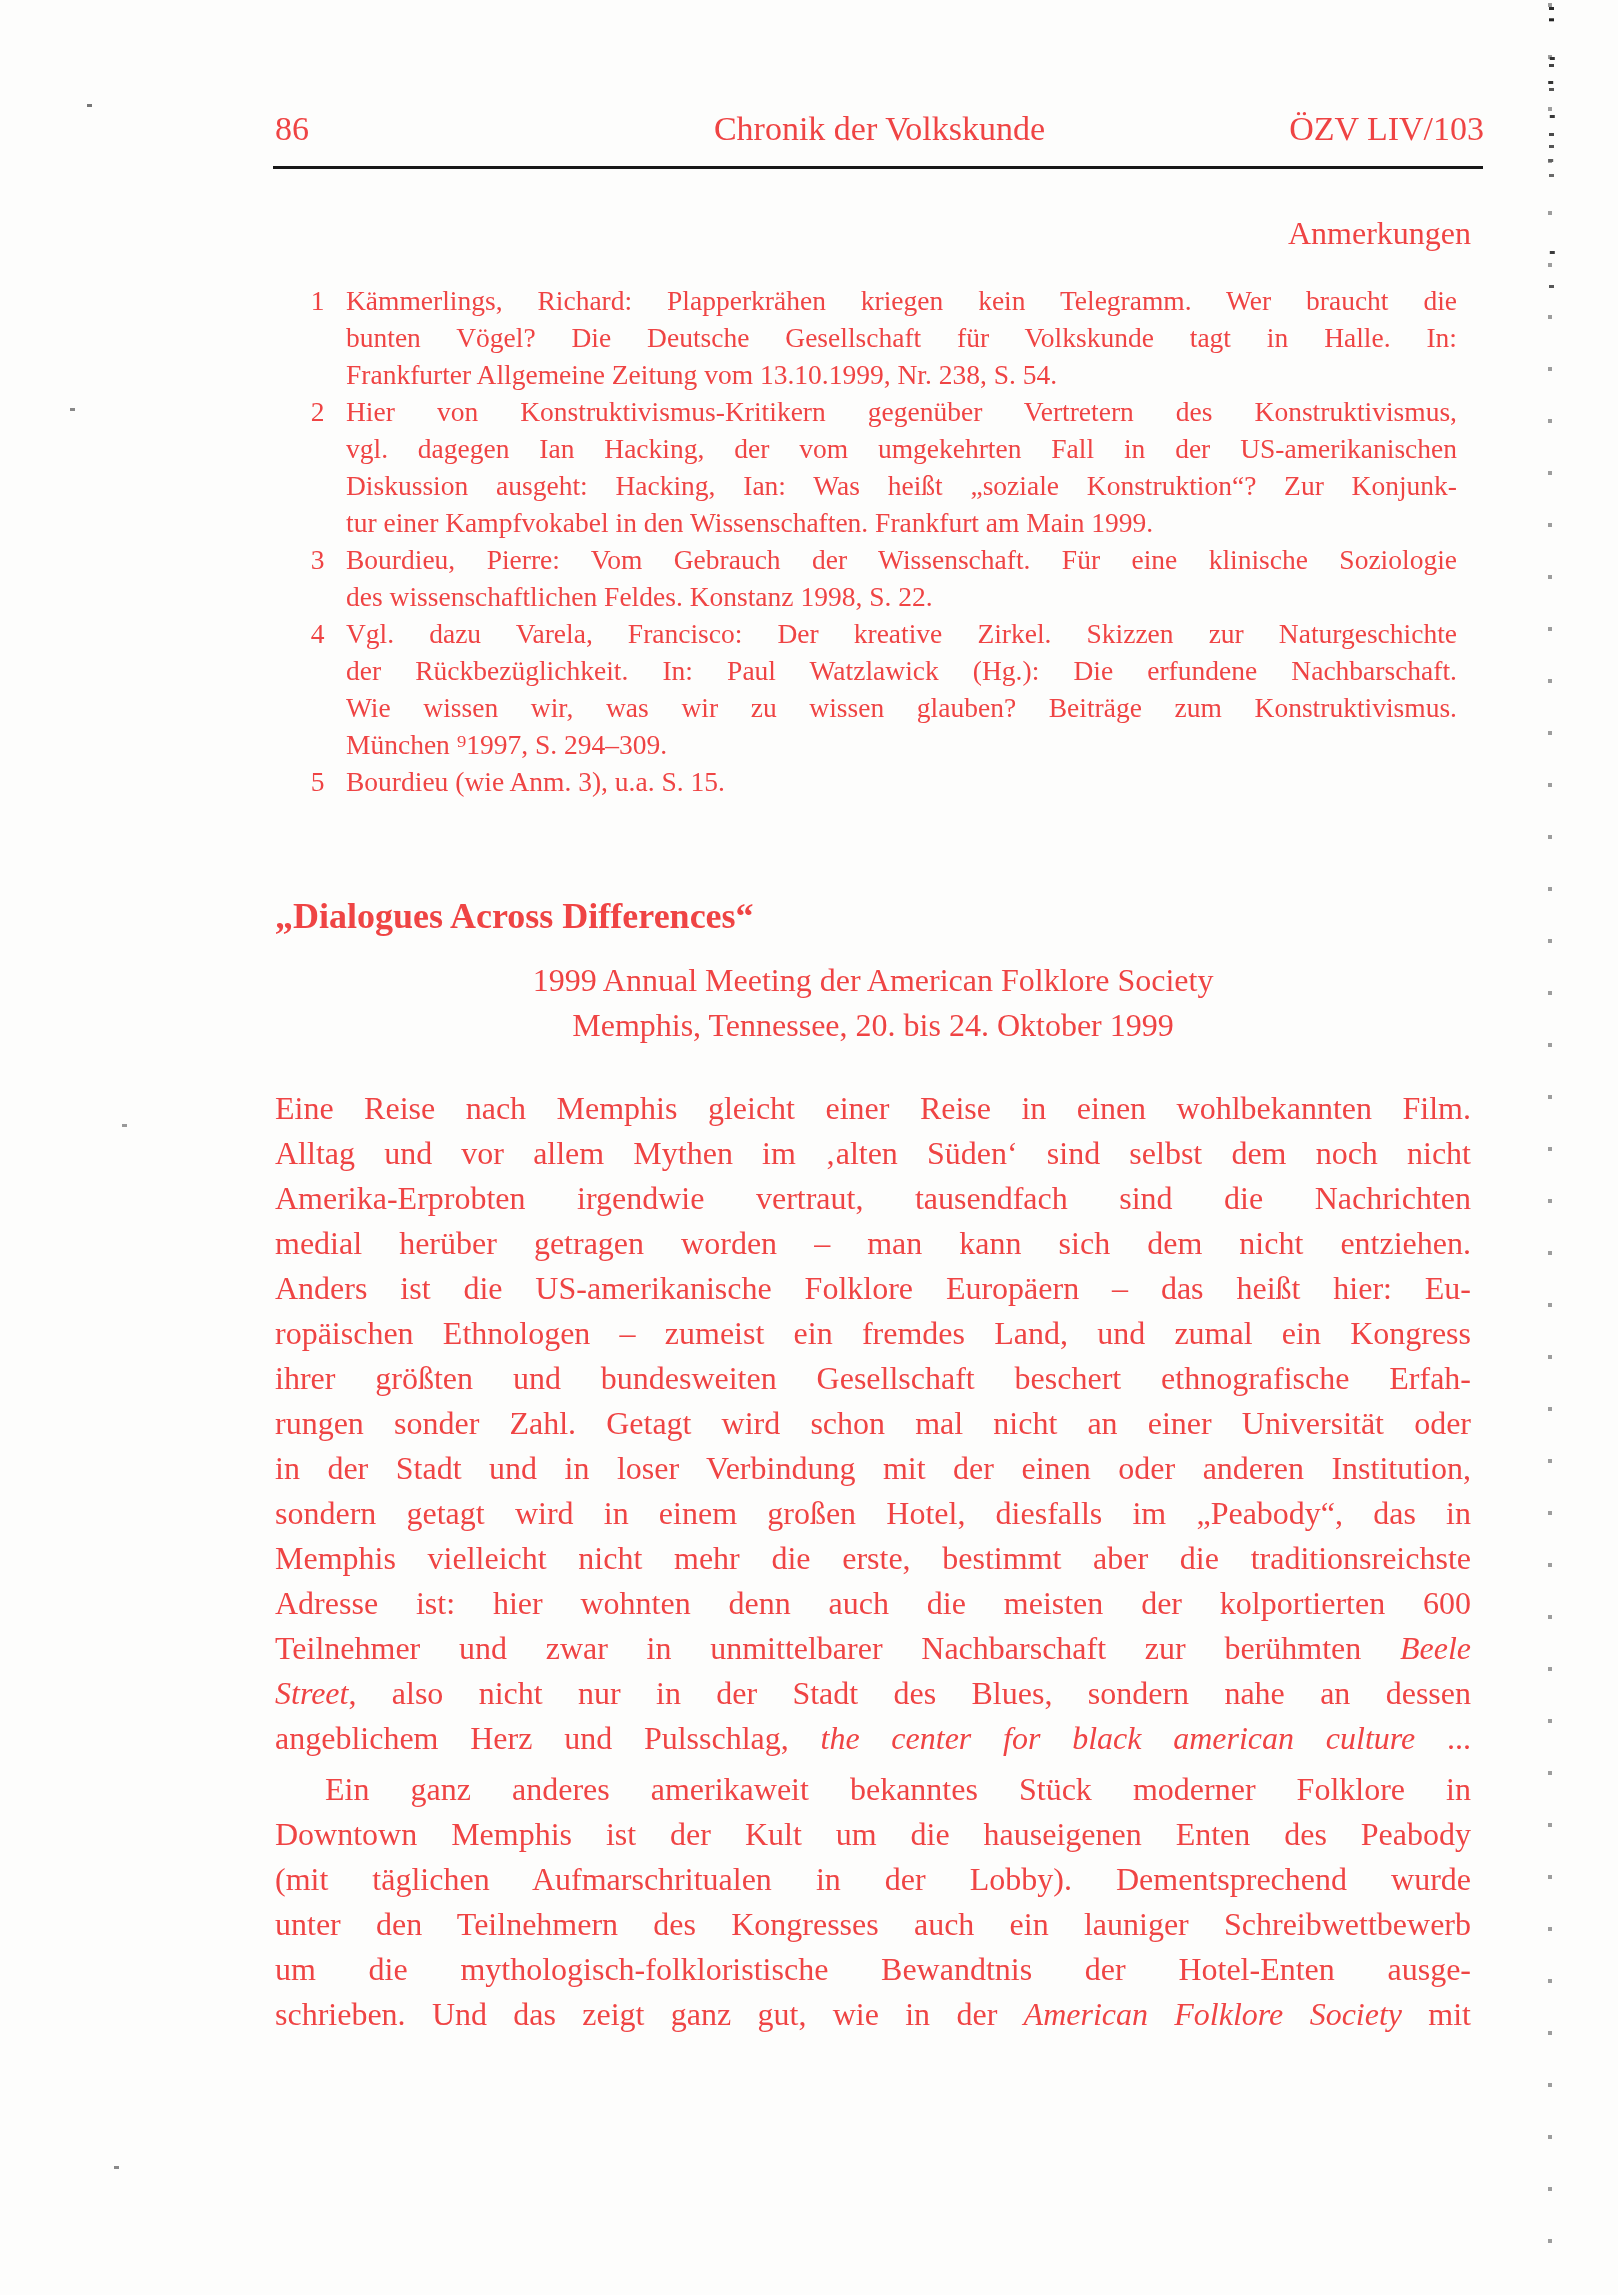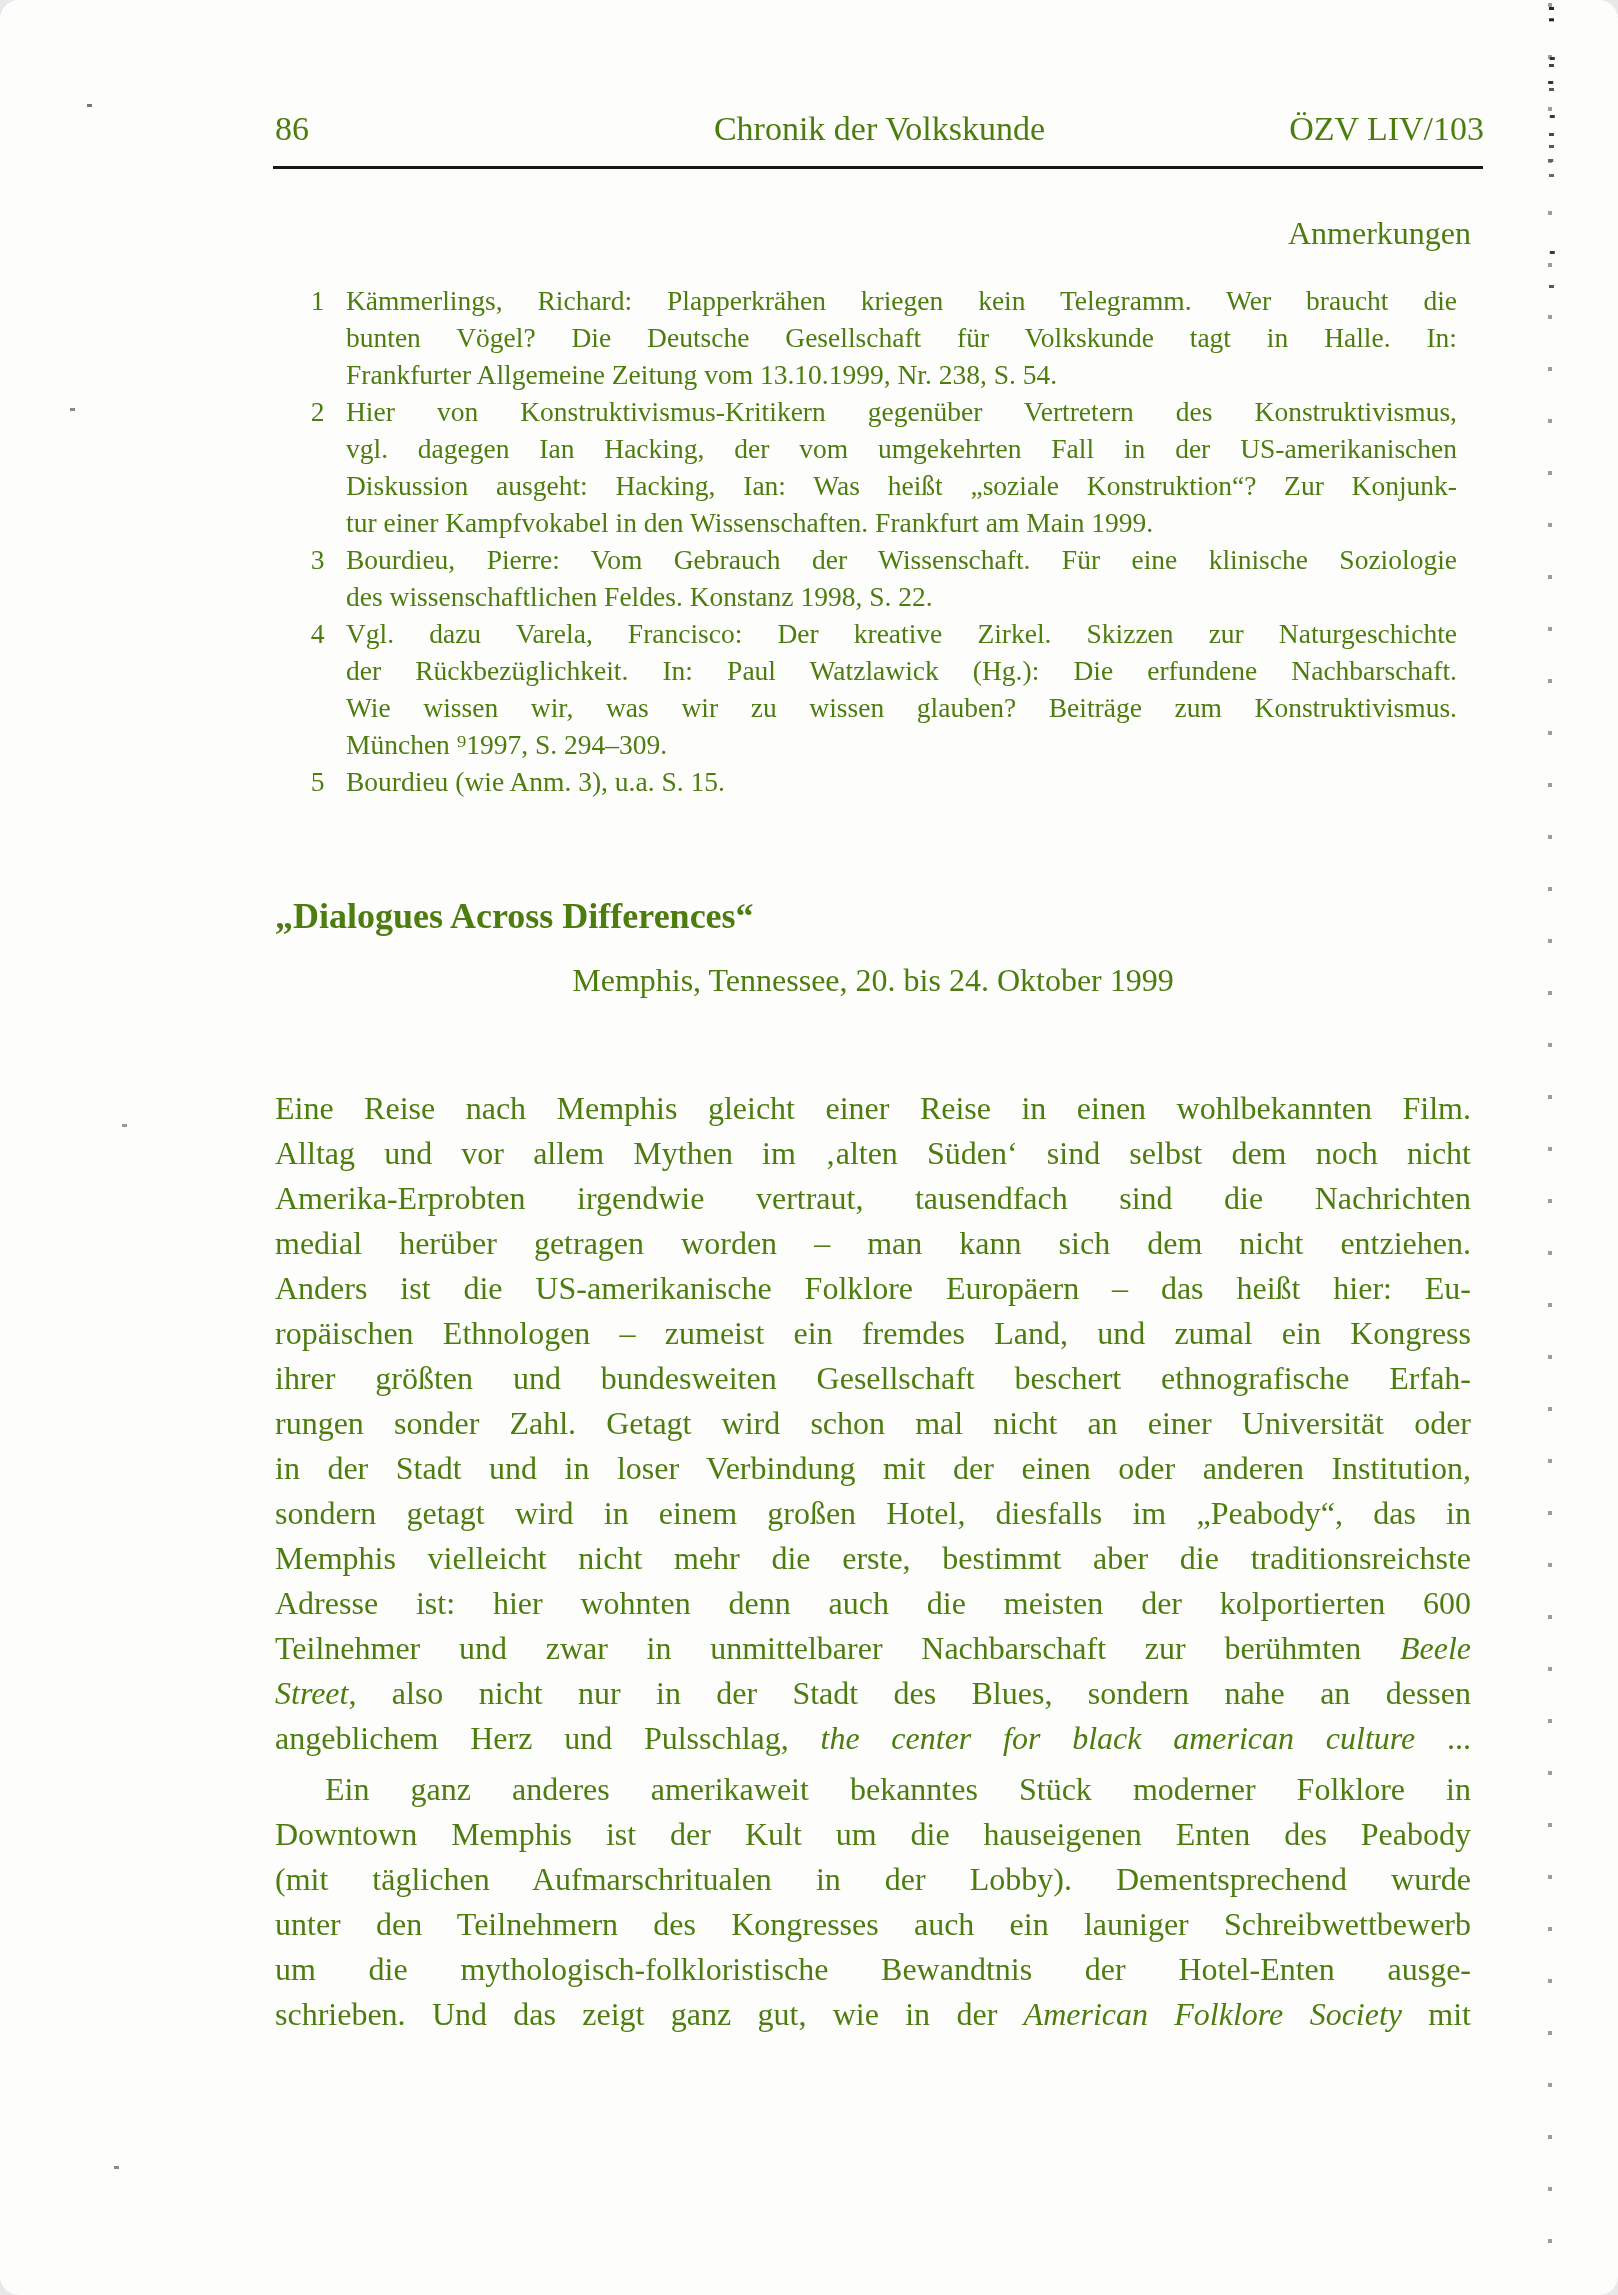--- a/index.html
+++ b/index.html
@@ -1,24 +1,23 @@
 <!DOCTYPE html>
 <html style="font-size:13px"><head>
 <meta charset="utf-8">
 <style>
   html,body { margin:0; padding:0; background:#e8e8e8; }
   .page {
     position:relative;
     width:1618px; height:2295px;
     margin:0 auto;
     background:#fdfdfc;
-    color:#4d7c0f;
+    color:#ef4444;
     font-family:"Liberation Serif","DejaVu Serif",serif;
     overflow:hidden;
-    border-radius:19px;
   }
   
   .header-row { position:absolute; top:110px; left:275px; width:1209px; height:42px; font-size:34px; }
   .hdr-left   { position:absolute; left:0; top:0; }
   .hdr-center { position:absolute; left:50%; top:0; transform:translateX(-50%); white-space:nowrap; }
   .hdr-right  { position:absolute; right:0; top:0; white-space:nowrap; }
   .rule { position:absolute; top:166px; left:273px; width:1210px; height:3.2px; background:#181818; }
   
   .notes-heading { position:absolute; top:215px; left:275px; width:1196px; text-align:right; font-size:32px; }
   .footnotes { position:absolute; top:282px; left:310px; width:1147px; font-size:27.5px; line-height:37px; }
@@ -88,20 +87,21 @@
         <div class="fn-line"><span>München ⁹1997, S. 294–309.</span></div>
       </div>
       <div class="fn">
         <span class="fn-num">5</span>
         <div class="fn-line"><span>Bourdieu (wie Anm. 3), u.a. S. 15.</span></div>
       </div>
     </div>
 
   <div class="article-title">„Dialogues Across Differences“</div>
   <div class="subtitle">
+    <div>1999 Annual Meeting der American Folklore Society</div>
     <div>Memphis, Tennessee, 20. bis 24. Oktober 1999</div>
   </div>
 
   <div class="body-text">
       <div>
         <div class="body-line just"><span>Eine Reise nach Memphis gleicht einer Reise in einen wohlbekannten Film.</span></div>
         <div class="body-line just"><span>Alltag und vor allem Mythen im ‚alten Süden‘ sind selbst dem noch nicht</span></div>
         <div class="body-line just"><span>Amerika-Erprobten irgendwie vertraut, tausendfach sind die Nachrichten</span></div>
         <div class="body-line just"><span>medial herüber getragen worden – man kann sich dem nicht entziehen.</span></div>
         <div class="body-line just"><span>Anders ist die US-amerikanische Folklore Europäern – das heißt hier: Eu-</span></div>

